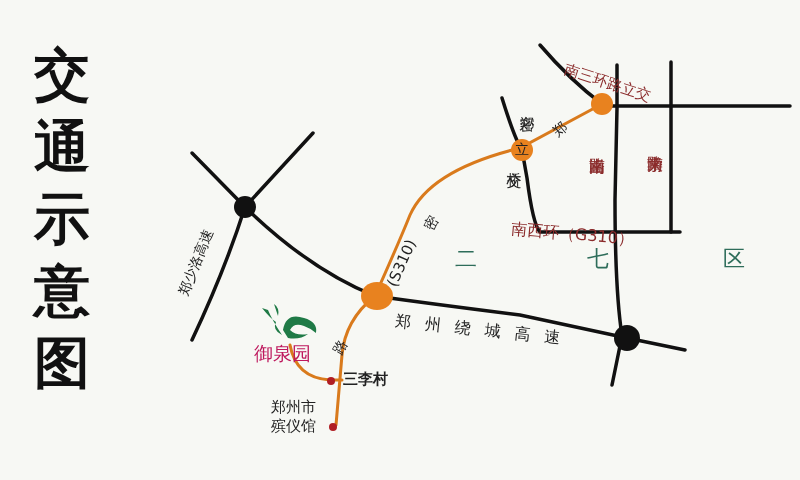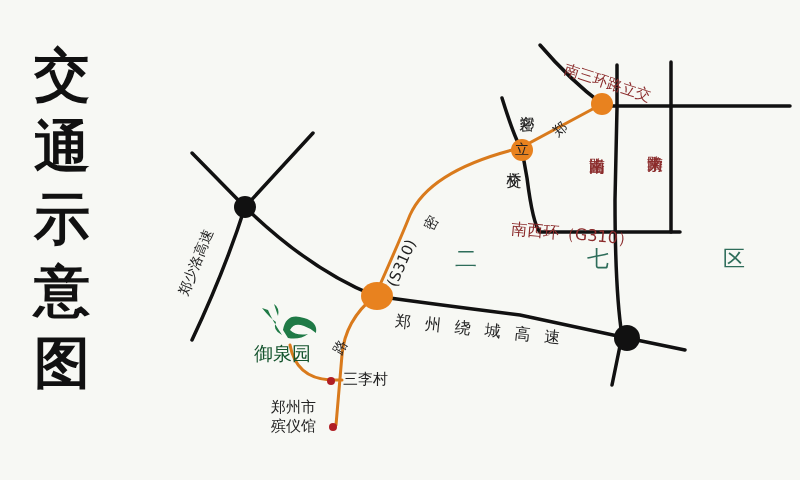--- a/index.html
+++ b/index.html
@@ -79,16 +79,16 @@
 
 <div class="lbl red" style="left:567px;top:62px;font-size:15px;transform:rotate(18deg);transform-origin:left top;">南三环路立交</div>
 <div class="lbl red vert" style="left:589px;top:145px;font-size:16px;">嵩山南路</div>
 <div class="lbl red vert" style="left:647px;top:143px;font-size:16px;">大学南路</div>
 <div class="lbl red" style="left:512px;top:221px;font-size:16px;transform:rotate(5deg);transform-origin:left top;">南西环（G310）</div>
 
 <div class="lbl grn" style="left:455px;top:248px;font-size:22px;">二</div>
 <div class="lbl grn" style="left:587px;top:248px;font-size:22px;">七</div>
 <div class="lbl grn" style="left:723px;top:248px;font-size:22px;">区</div>
 
-<div class="lbl" style="left:254px;top:344px;font-size:19px;color:#14532d;">御泉园</div>
-<div class="lbl blk" style="left:343px;top:372px;font-size:15px;">三李村</div>
+<div class="lbl" style="left:254px;top:344px;font-size:19px;color:#be185d;">御泉园</div>
+<div class="lbl blk" style="left:343px;top:372px;font-size:15px;font-weight:bold;">三李村</div>
 <div class="lbl blk" style="left:271px;top:400px;font-size:15px;">郑州市</div>
 <div class="lbl blk" style="left:271px;top:419px;font-size:15px;font-family:Liberation Serif, serif;">殡仪馆</div>
 
 </body></html>

